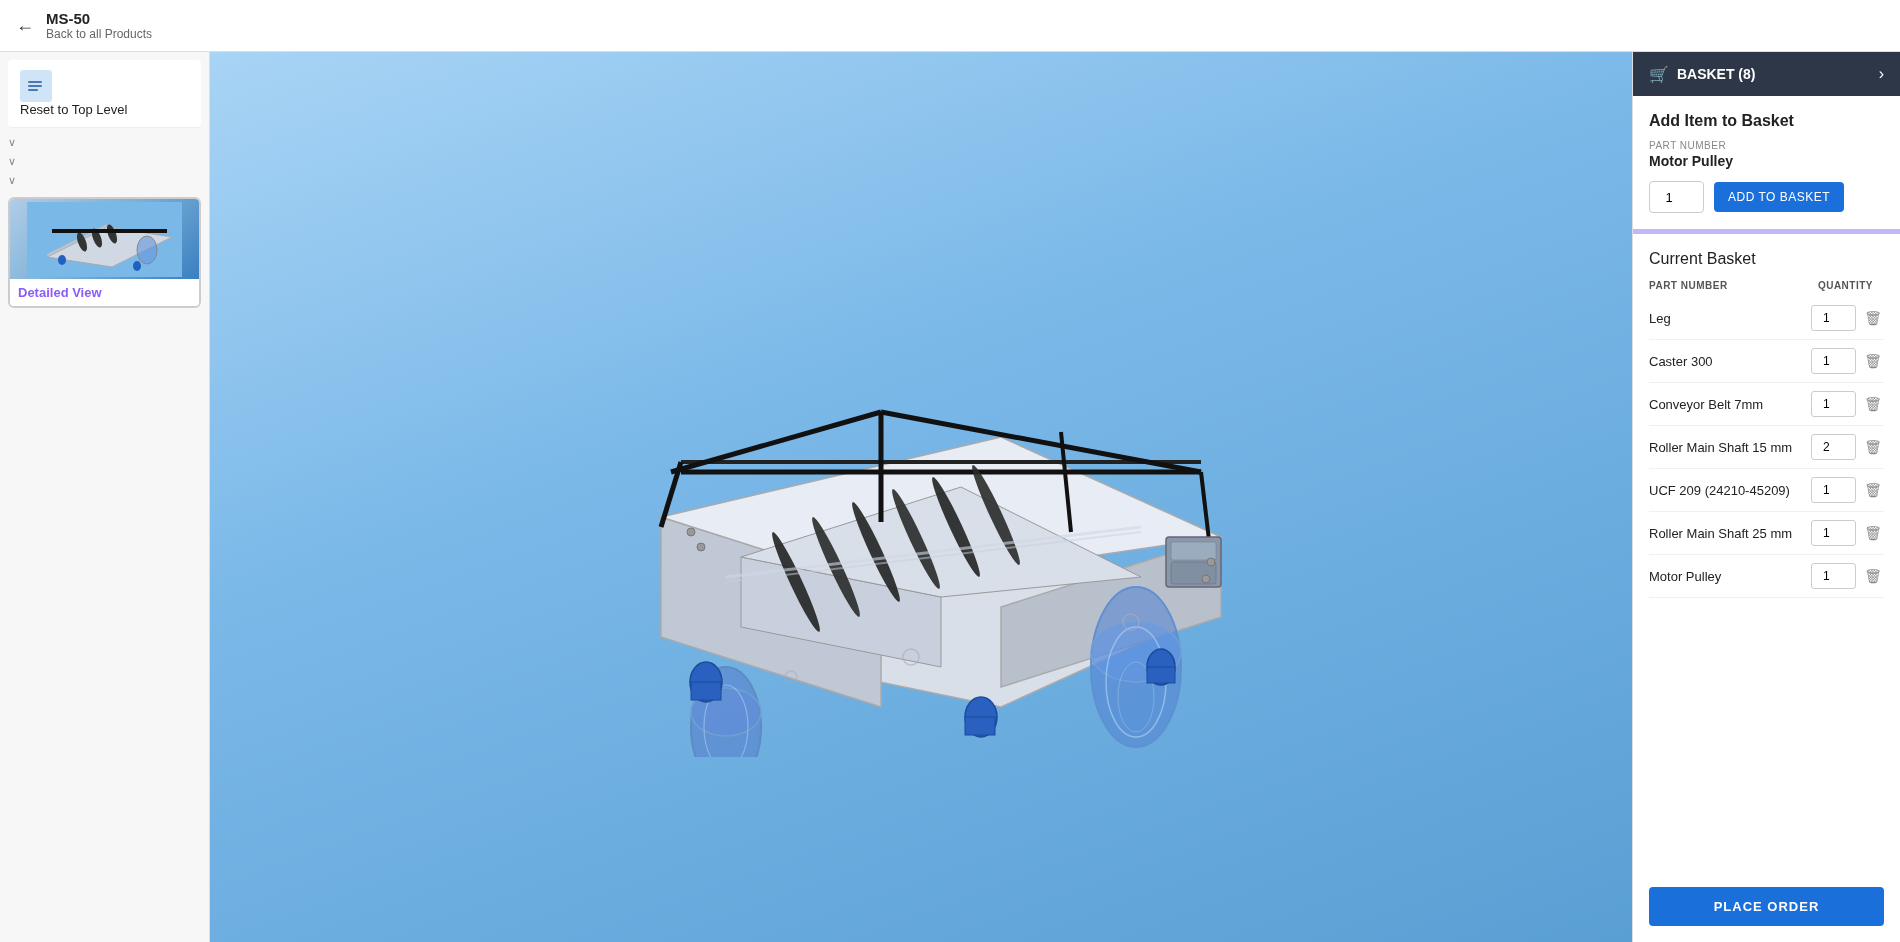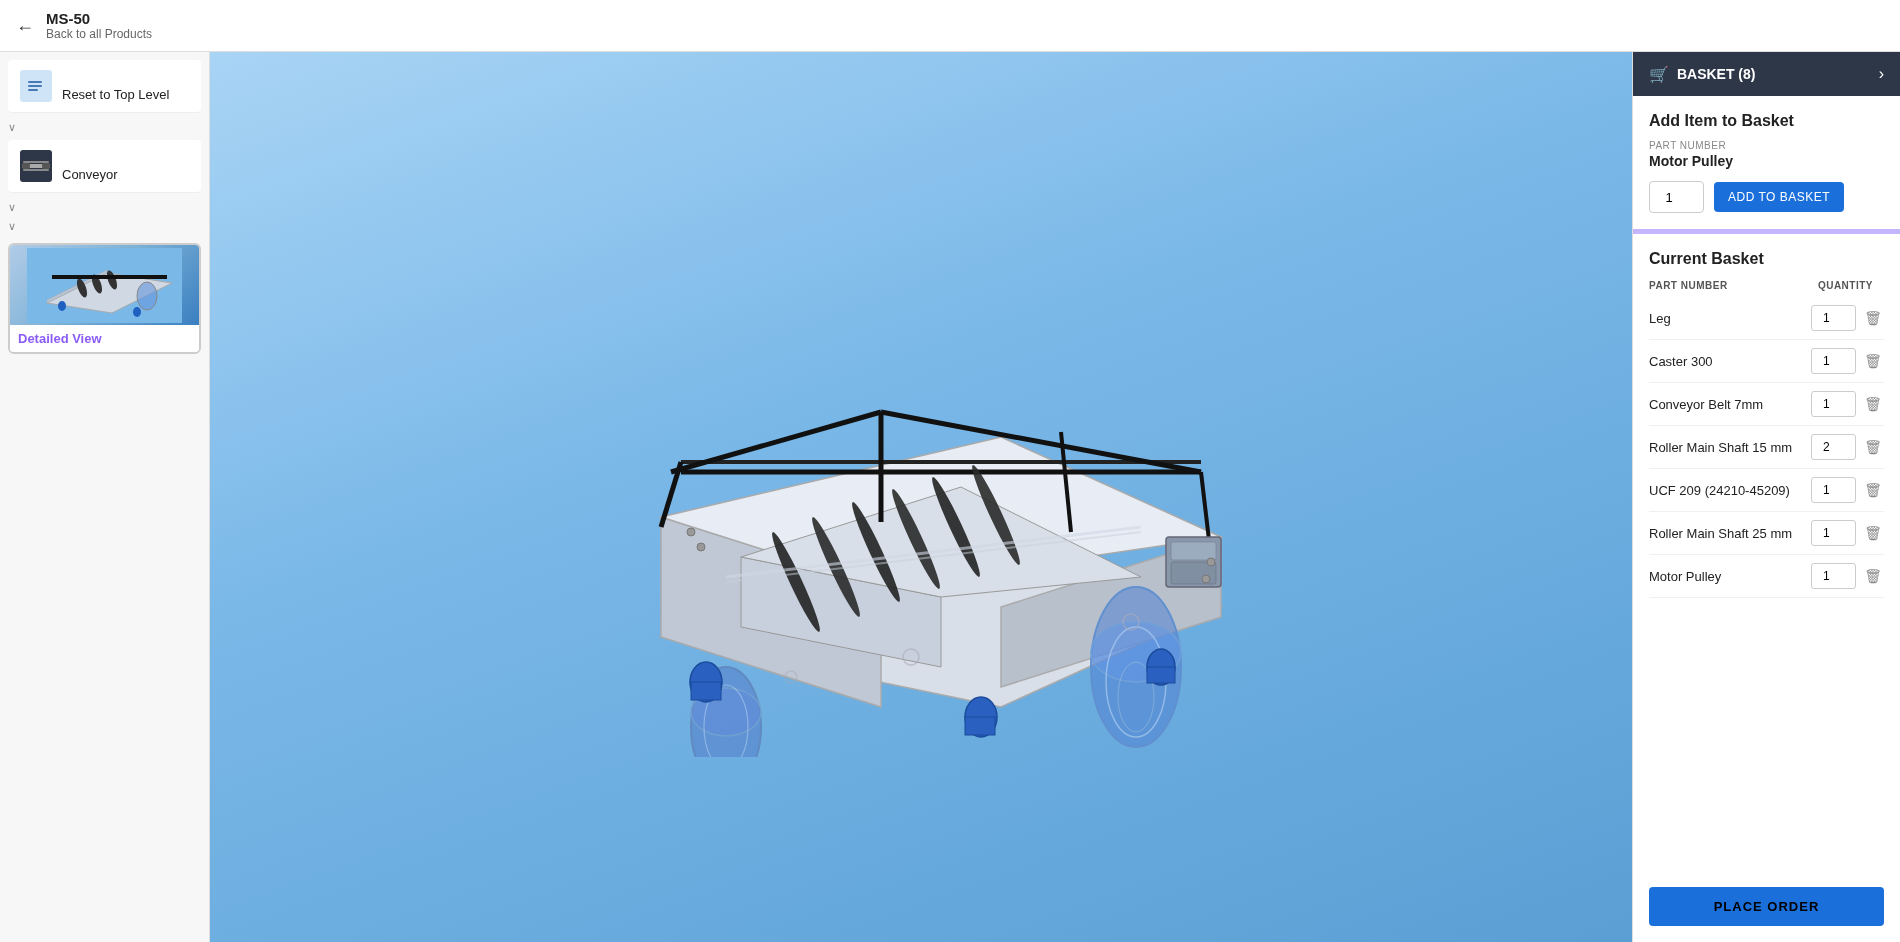--- a/index.html
+++ b/index.html
@@ -16,23 +16,23 @@
 
     
     .main { display: flex; flex: 1; overflow: hidden; }
 
     
     .sidebar {
       width: 210px; background: #f7f7f7; border-right: 1px solid #ddd;
       display: flex; flex-direction: column; overflow-y: auto; flex-shrink: 0;
     }
     .sidebar-item {
-      display: flex; align-items: flex-end; padding: 10px 12px;
+      display: flex; align-items: flex-start; padding: 10px 12px;
       cursor: pointer; border-bottom: 1px solid #eee; background: #fff;
-      margin: 4px 8px; border-radius: 4px;
+      margin: 4px 8px; border-radius: 4px; flex-direction: column;
     }
     .sidebar-item.active { background: #e0efff; border: 1.5px solid #90bfea; }
     .sidebar-item-icon {
       width: 32px; height: 32px; margin-right: 10px; flex-shrink: 0;
       background: #ccc; border-radius: 3px; display: flex; align-items: center; justify-content: center;
     }
     .sidebar-item-label { font-size: 13px; color: #222; }
     .sidebar-chevron { font-size: 11px; color: #888; padding: 4px 8px 2px 8px; display: block; }
 
     .detailed-view-card {
@@ -75,42 +75,42 @@
       width: 55px; height: 32px; border: 1px solid #ccc; border-radius: 4px;
       padding: 4px 6px; font-size: 13px; text-align: center;
     }
     .add-to-basket-btn {
       background: #1a6fda; color: #fff; border: none; border-radius: 4px;
       padding: 8px 14px; font-size: 12px; font-weight: 400; cursor: pointer;
       letter-spacing: 0.5px;
     }
 
     .current-basket-section { padding: 16px; flex: 1; }
-    .current-basket-title { font-size: 16px; font-weight: 700; color: #222; margin-bottom: 12px; }
+    .current-basket-title { font-size: 16px; font-weight: 400; color: #222; margin-bottom: 12px; }
     .basket-table-header { display: flex; justify-content: space-between; margin-bottom: 6px; }
     .basket-col-part { font-size: 10px; font-weight: 700; color: #555; text-transform: uppercase; letter-spacing: 0.5px; flex: 1; }
     .basket-col-qty { font-size: 10px; font-weight: 700; color: #555; text-transform: uppercase; letter-spacing: 0.5px; width: 90px; text-align: right; margin-right: 11px; }
 
     .basket-row {
       display: flex; align-items: center; padding: 8px 0;
       border-bottom: 1px solid #f0f0f0; justify-content: space-between;
     }
     .basket-row-name { font-size: 13px; color: #222; flex: 1; }
     .basket-row-right { display: flex; align-items: center; gap: 6px; }
     .basket-qty-input {
       width: 45px; height: 26px; border: 1px solid #ccc; border-radius: 3px;
       font-size: 12px; text-align: center; padding: 2px;
     }
     .basket-delete-btn {
       background: none; border: none; cursor: pointer; color: #888; font-size: 14px; padding: 2px;
     }
 
     .place-order-btn {
       display: block; width: calc(100% - 32px); margin: 0 16px 16px 16px;
-      background: #1a6fda; color: #000000; border: none; border-radius: 4px;
+      background: #1a6fda; color: #ffffff; border: none; border-radius: 4px;
       padding: 12px; font-size: 13px; font-weight: 700; cursor: pointer;
       text-align: center; letter-spacing: 1px;
     }
 
     
     .conveyor-3d {
       width: 760px; height: 520px; position: relative;
     }
 
     
@@ -138,32 +138,20 @@
           <rect x="3" y="10" width="14" height="2" rx="1" fill="#4a7ab5"></rect>
           <rect x="3" y="6" width="14" height="2" rx="1" fill="#4a7ab5"></rect>
           <rect x="3" y="14" width="10" height="2" rx="1" fill="#4a7ab5"></rect>
         </svg>
       </div>
       <span class="sidebar-item-label">Reset to Top Level</span>
     </div>
 
     <span class="sidebar-chevron">∨</span>
 
-    <div class="sidebar-item">
-      <div class="sidebar-item-icon" style="background:#2d3748; overflow:hidden;">
-        <svg width="30" height="20" viewBox="0 0 30 20">
-          <rect x="1" y="8" width="28" height="4" rx="1" fill="#aaa"></rect>
-          <circle cx="5" cy="10" r="4" fill="#555"></circle>
-          <circle cx="25" cy="10" r="4" fill="#555"></circle>
-          <rect x="2" y="5" width="26" height="2" rx="1" fill="#888"></rect>
-          <rect x="2" y="13" width="26" height="2" rx="1" fill="#888"></rect>
-        </svg>
-      </div>
-      <span class="sidebar-item-label">Conveyor</span>
-    </div>
 
     <span class="sidebar-chevron">∨</span>
 
 
     <span class="sidebar-chevron">∨</span>
 
     <div class="detailed-view-card">
       <div class="detailed-view-img">
 
         <svg width="155" height="75" viewBox="0 0 155 75">

